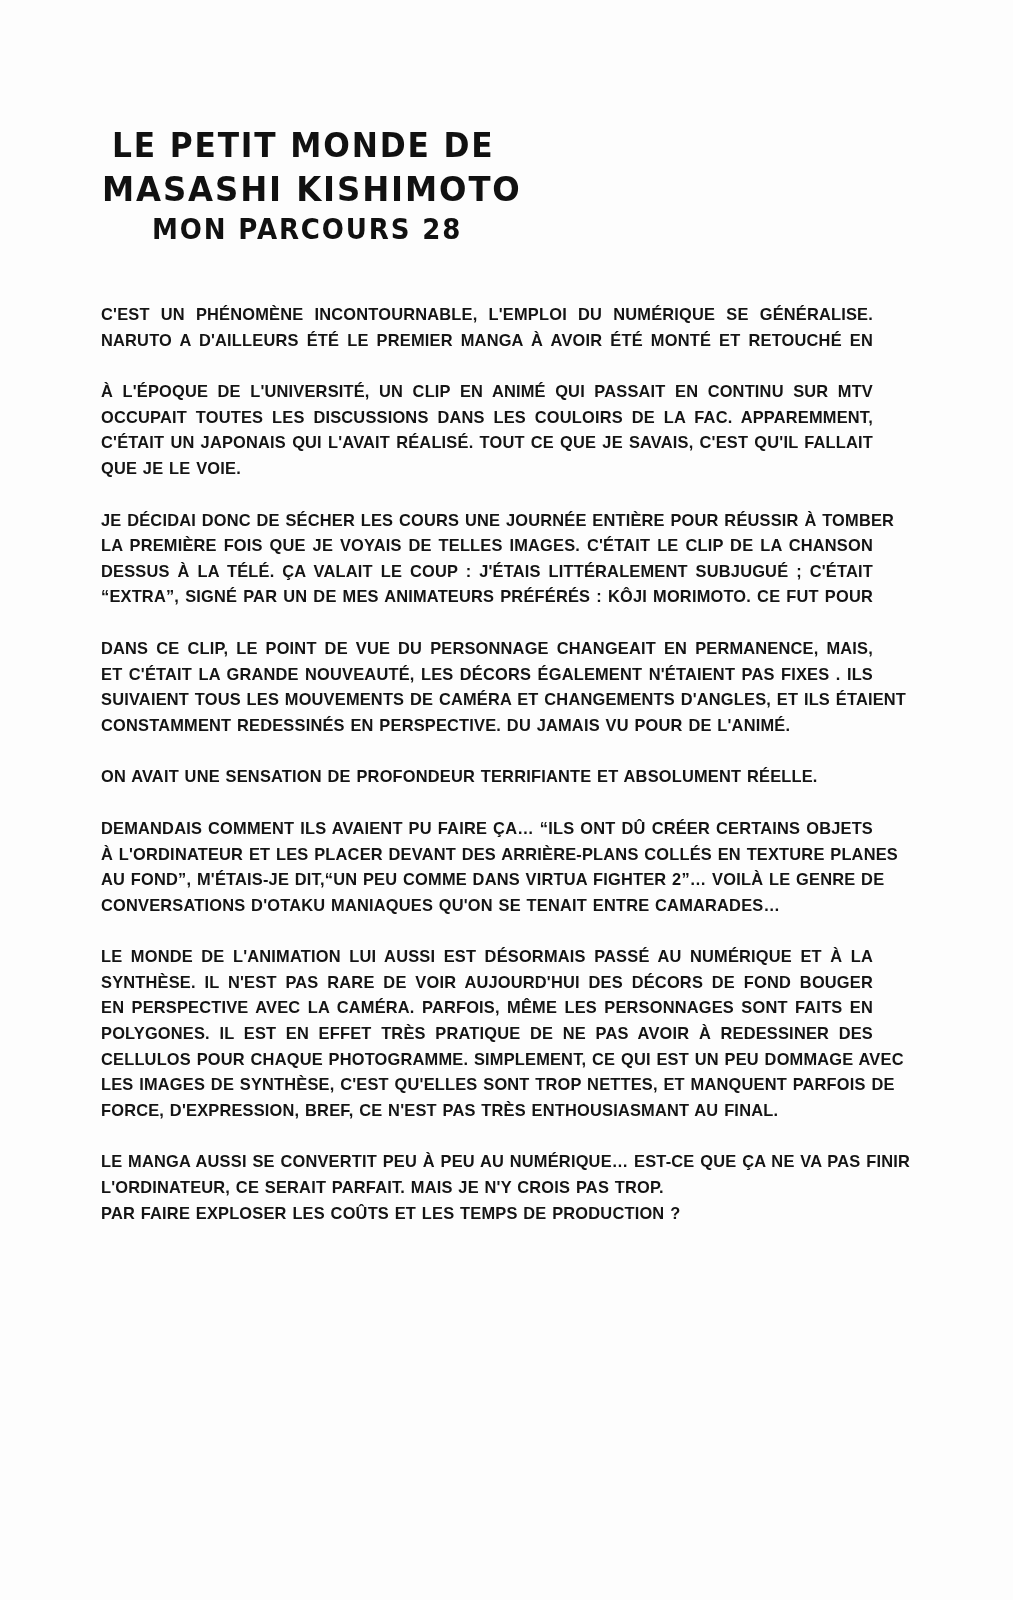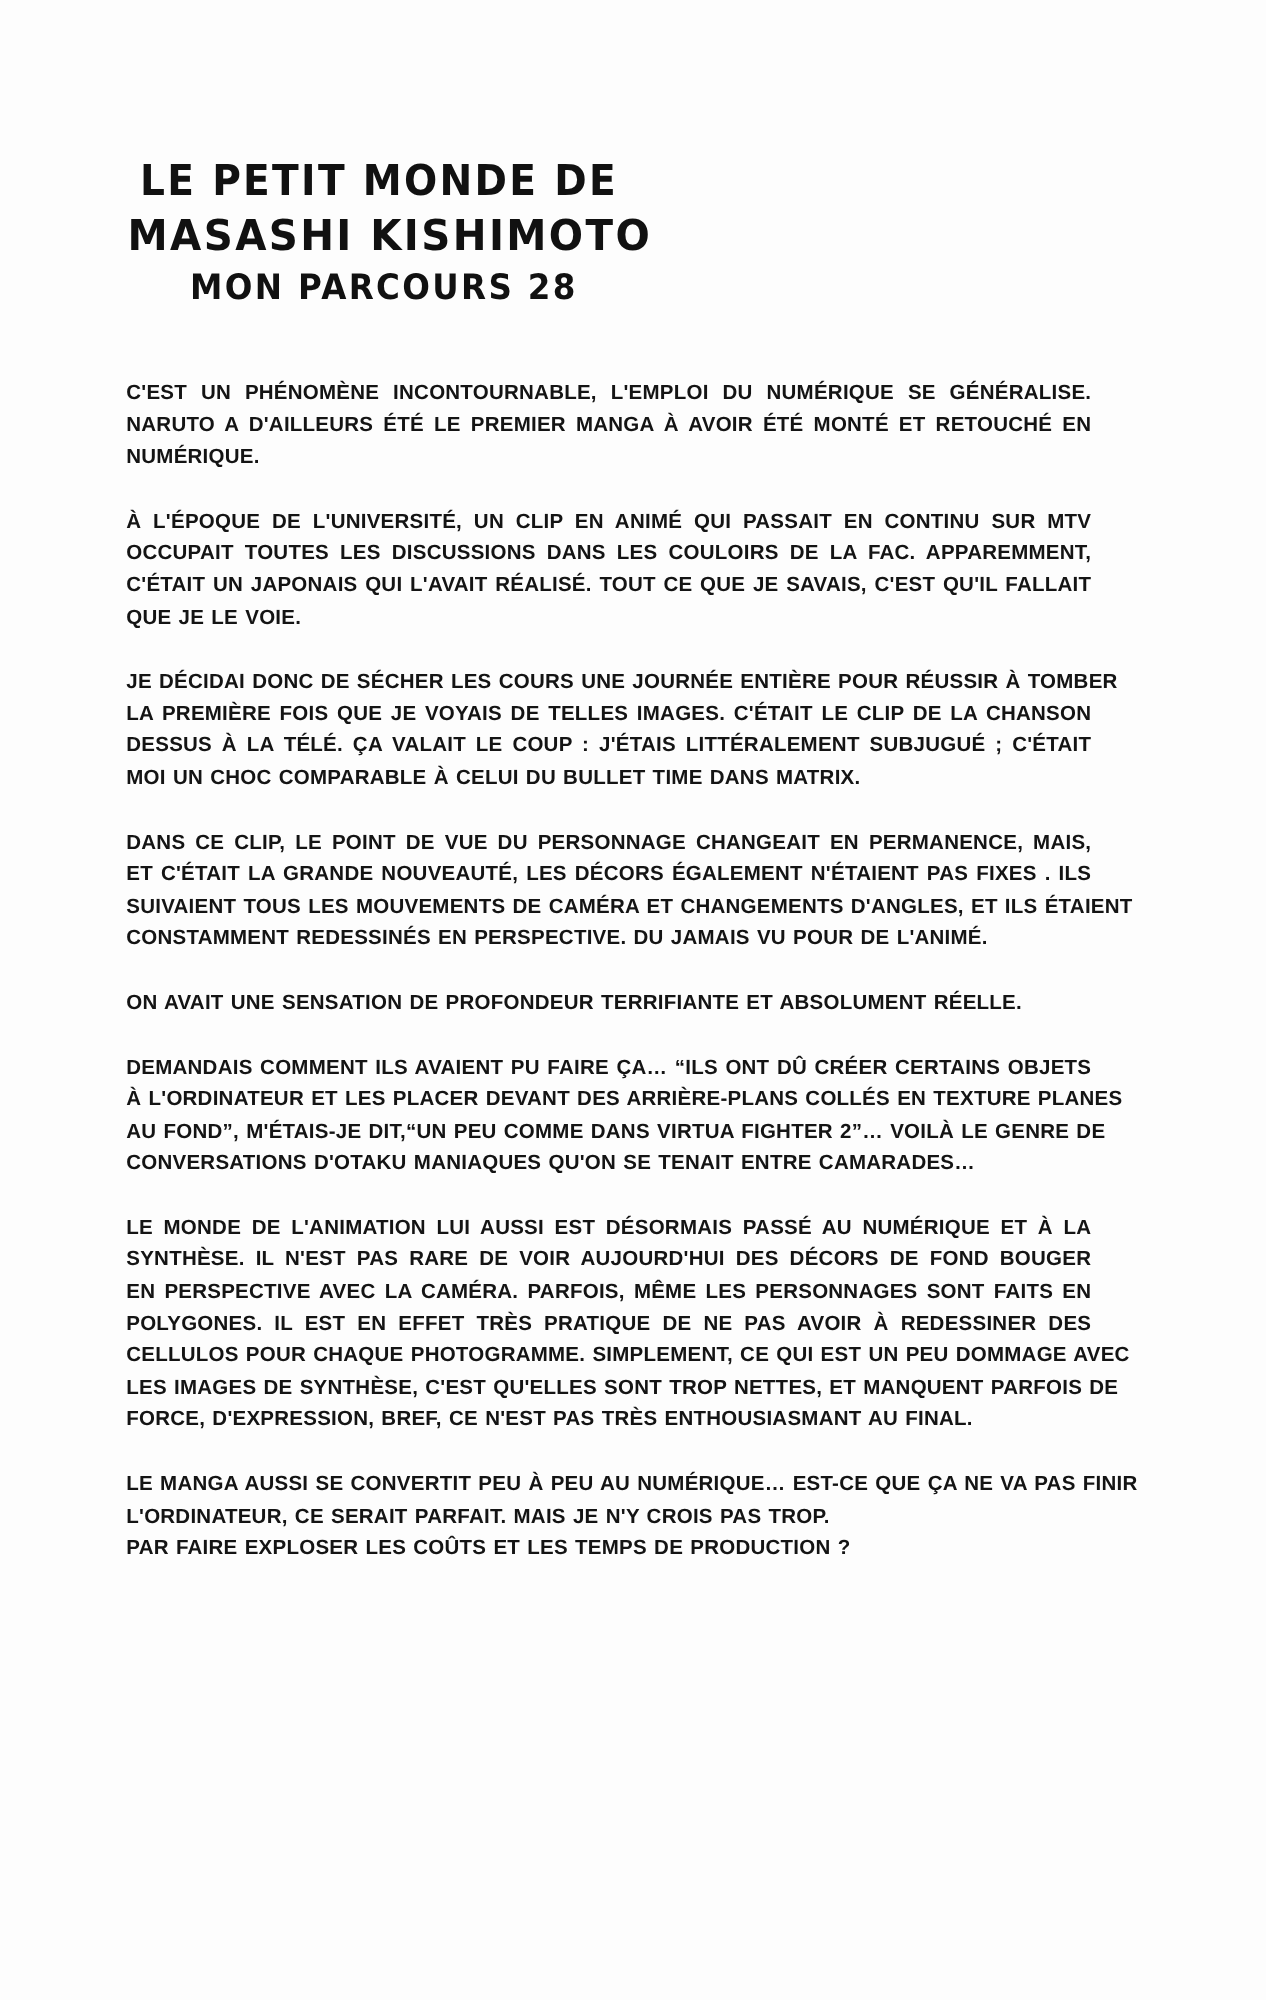--- a/index.html
+++ b/index.html
@@ -93,33 +93,32 @@
   <div class="title-block">
     <div class="title-line l1">LE PETIT MONDE DE</div>
     <div class="title-line l2">MASASHI KISHIMOTO</div>
     <div class="title-line l3">MON PARCOURS 28</div>
   </div>
 
   <div class="body-text">
     <p class="para">
       <span class="line">C'est un phénomène incontournable, l'emploi du numérique se généralise.</span>
       <span class="line">Naruto a d'ailleurs été le premier manga à avoir été monté et retouché en</span>
-      <span class="line last">numérique.</span>
     </p>
     <p class="para">
       <span class="line">À l'époque de l'université, un clip en animé qui passait en continu sur MTV</span>
       <span class="line">occupait toutes les discussions dans les couloirs de la fac. Apparemment,</span>
       <span class="line">c'était un japonais qui l'avait réalisé. Tout ce que je savais, c'est qu'il fallait</span>
       <span class="line last">que je le voie.</span>
     </p>
     <p class="para">
       <span class="line">Je décidai donc de sécher les cours une journée entière pour réussir à tomber</span>
       <span class="line">la première fois que je voyais de telles images. C'était le clip de la chanson</span>
       <span class="line">dessus à la télé. Ça valait le coup : j'étais littéralement subjugué ; c'était</span>
-      <span class="line last">moi un choc comparable à celui du bullet time dans Matrix.</span>
+      <span class="line">“Extra”, signé par un de mes animateurs préférés : Kôji Morimoto. Ce fut pour</span>
     </p>
     <p class="para">
       <span class="line">Dans ce clip, le point de vue du personnage changeait en permanence, mais,</span>
       <span class="line">et c'était la grande nouveauté, les décors également n'étaient pas fixes . Ils</span>
       <span class="line">suivaient tous les mouvements de caméra et changements d'angles, et ils étaient</span>
       <span class="line last">constamment redessinés en perspective. Du jamais vu pour de l'animé.</span>
     </p>
     <p class="para">
       <span class="line last">On avait une sensation de profondeur terrifiante et absolument réelle.</span>
     </p>

